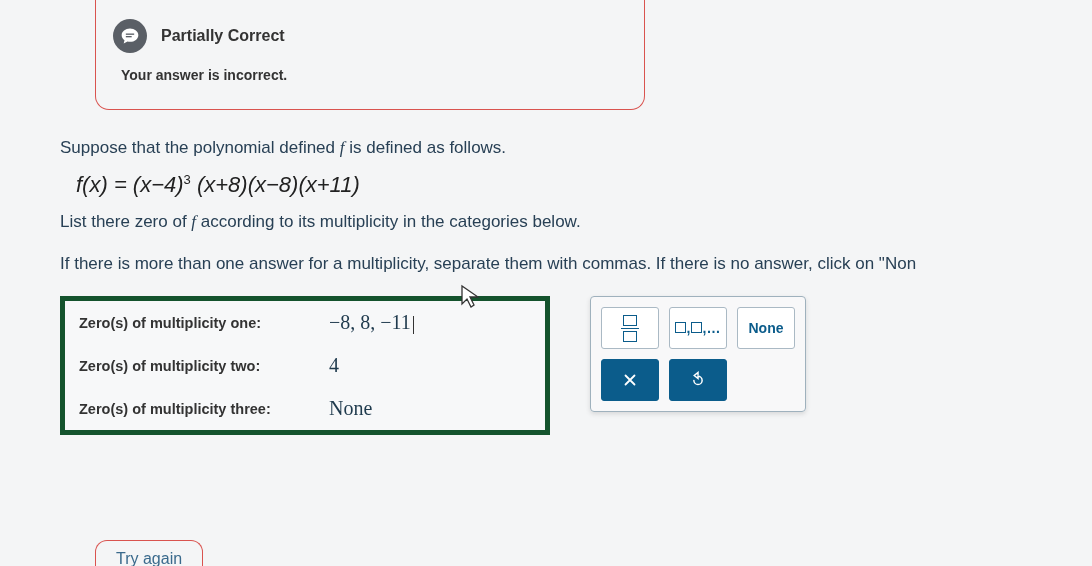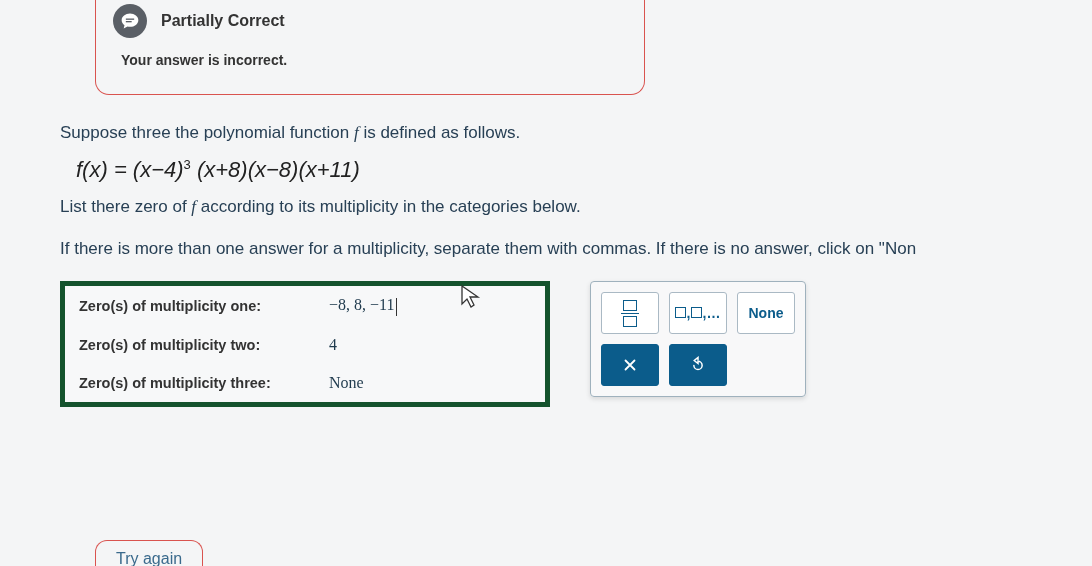--- a/index.html
+++ b/index.html
@@ -20,21 +20,21 @@
     padding: 0 25px 18px 25px;
     width: 550px;
     margin-left: 35px;
     margin-top: 0;
     position: relative;
   }
   .feedback-header {
     display: flex;
     align-items: center;
     gap: 14px;
-    padding-top: 4px;
+    padding-top: 19px;
     margin-left: -8px;
   }
   .fb-icon {
     width: 34px; height: 34px;
     background: #5a5f66;
     border-radius: 50%;
     display:flex;align-items:center;justify-content:center;
   }
   .fb-icon svg { width:20px; height:20px; }
   .fb-title { font-weight: 700; color:#333; font-size:16px; }
@@ -50,21 +50,21 @@
   .fvar { font-style: italic; font-family: Georgia, serif; }
 
   .answers-row { display:flex; gap: 40px; margin-top: 22px; align-items:flex-start;}
   .answers-table {
     border: 5px solid #14532d;
     width: 490px;
     background: rgba(255,255,255,0.3);
   }
   .answers-table .row { display:flex; align-items:center; padding: 10px 14px; }
   .answers-table .lbl { width: 250px; font-size:14.5px; color:#333; font-weight:600;}
-  .answers-table .val { font-size:16px; color:#1f3a4d; font-family: Georgia, serif; text-align: right;}
+  .answers-table .val { font-size:20px; color:#1f3a4d; font-family: Georgia, serif; text-align: right;}
   .cursor-bar { display:inline-block; border-right:1.5px solid #333; height:18px; vertical-align:middle; margin-left:2px; }
 
   .palette {
     border: 1px solid #9fb1bd;
     border-radius: 4px;
     padding: 10px;
     display:flex;
     flex-direction: column;
     gap: 10px;
     background: rgba(255,255,255,0.35);
@@ -118,21 +118,21 @@
           <rect x="7" y="12" width="7" height="1.6" fill="#5a5f66"></rect>
         </svg>
     </div>
     <div class="fb-title">Partially Correct</div>
   </div>
   <div class="fb-sub">Your answer is incorrect.</div>
 </div>
 
 <div class="problem">
   <p class="p-line">
-    <span>Suppose three the polynomial function </span><span class="fvar">f</span><span> is defined as follows.</span>
+    <span>Suppose that the polynomial defined </span><span class="fvar">f</span><span> is defined as follows.</span>
   </p>
   <div class="formula">
     f(x) = (x−4)<span class="sup">3</span> (x+8)(x−8)(x+11)
   </div>
   <p class="p-line">
     <span>List there zero of </span><span class="fvar">f</span><span> according to its multiplicity in the categories below.</span>
   </p>
   <p class="p-line" style="margin-top:22px">If there is more than one answer for a multiplicity, separate them with commas. If there is no answer, click on "Non</p>
 </div>
 

